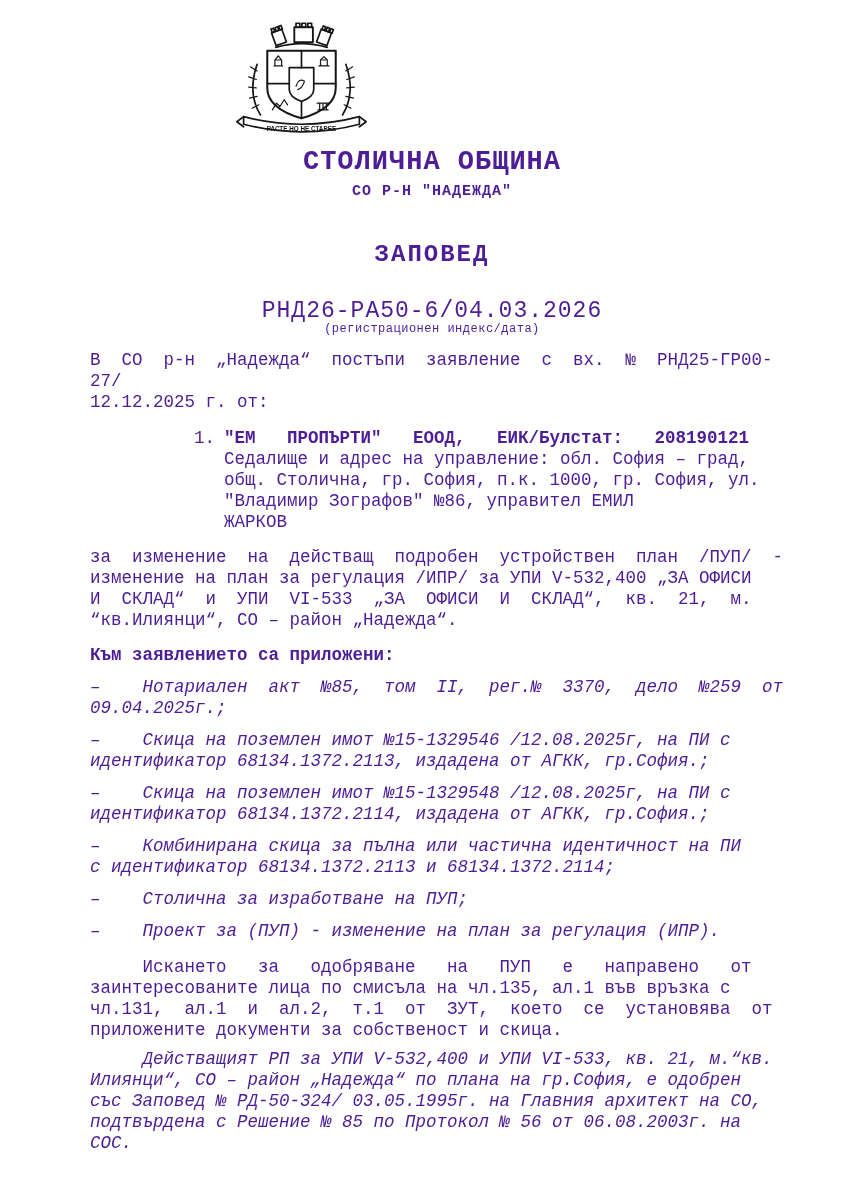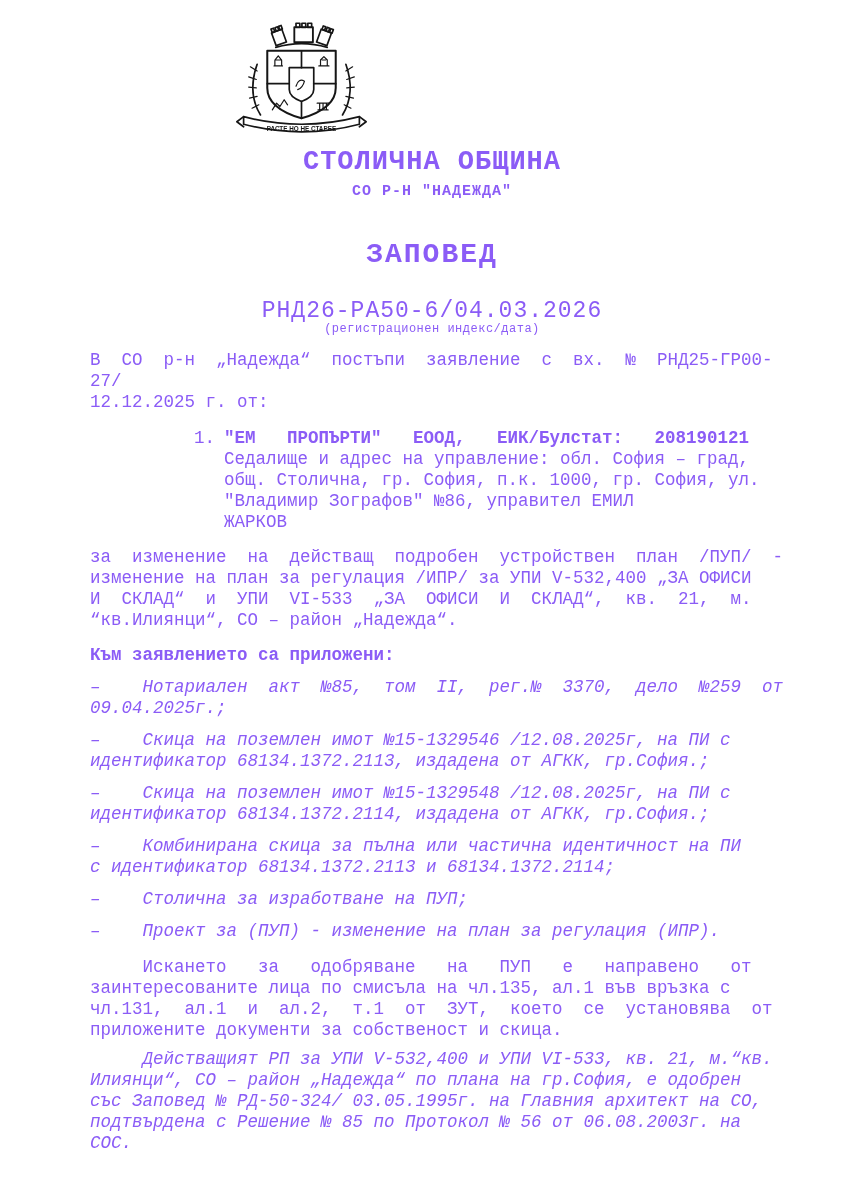--- a/index.html
+++ b/index.html
@@ -2,35 +2,35 @@
 <html><head>
 <meta charset="utf-8">
 <style>
   html, body { margin: 0; padding: 0; background: #e8e8e8; }
   .page {
     position: relative;
     width: 849px;
     height: 1200px;
     margin: 0 auto;
     background: #ffffff;
-    color: #8b5cf6;
+    color: #4c1d95;
     font-family: "Liberation Mono", "DejaVu Sans Mono", monospace;
     font-size: 17.5px;
     line-height: 21px;
     padding: 22px 49px 0 90px;
     box-sizing: border-box;
     overflow: hidden;
   }
   .content { width: 700px; }
   .pre { white-space: pre-wrap; }
   .center { text-align: center; margin-left: -16px; }
   .emblem { display: block; margin: 0 auto; margin-left: 129px; }
   .org-name  { font-size: 27px; font-weight: bold; line-height: 32px; margin-top: 4px; letter-spacing: 1px; }
   .dept      { font-size: 15px; font-weight: bold; line-height: 20px; margin-top: 4px; letter-spacing: 1px; }
-  .doc-title { font-size: 28px; font-weight: bold; line-height: 34px; margin-top: 36px; letter-spacing: 2px; }
+  .doc-title { font-size: 24px; font-weight: bold; line-height: 34px; margin-top: 36px; letter-spacing: 2px; }
   .reg-no    { font-size: 23px; line-height: 22px; margin-top: 28px; letter-spacing: 1px; }
   .reg-caption { font-size: 12px; line-height: 14px; letter-spacing: 0.5px; }
   .para { margin-top: 14px; }
   .applicant { display: flex; margin-top: 15px; margin-left: 104px; }
   .applicant-number { flex: none; width: 30px; }
   .applicant-text { flex: 1; }
   .applicant-name { font-weight: bold; }
   .attach-heading { font-weight: bold; margin-top: 14px; }
   .attach-item { margin-top: 11px; font-style: italic; }
   .body-para { margin-top: 15px; }

